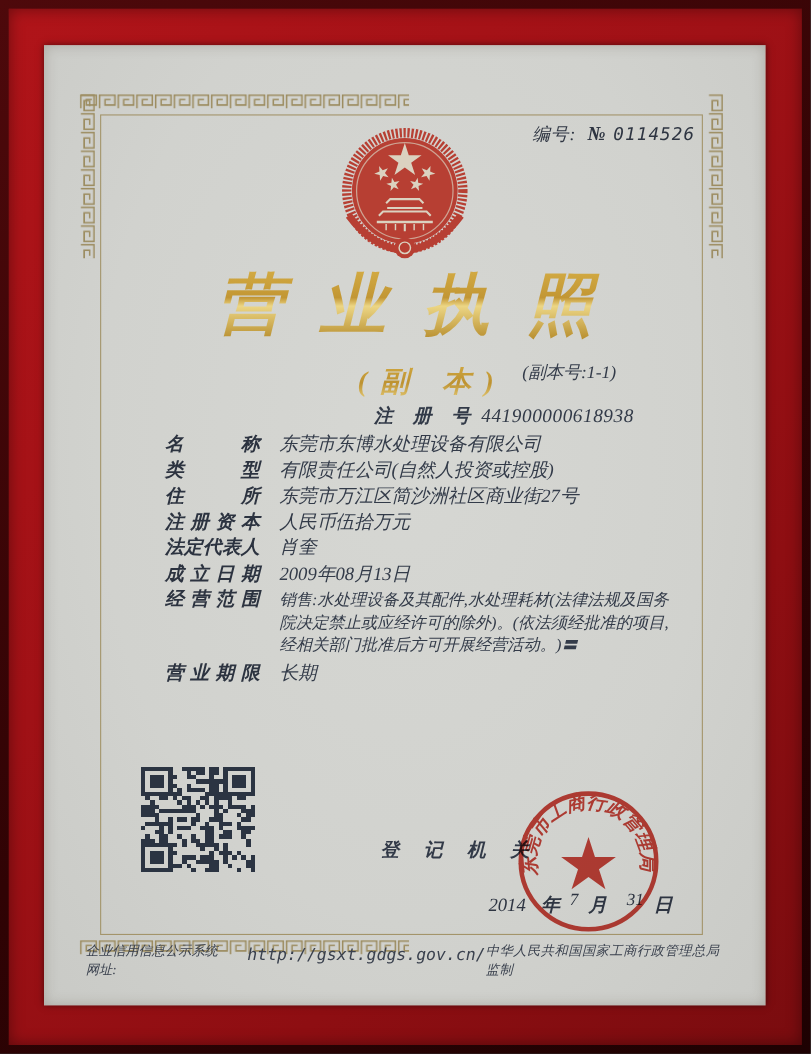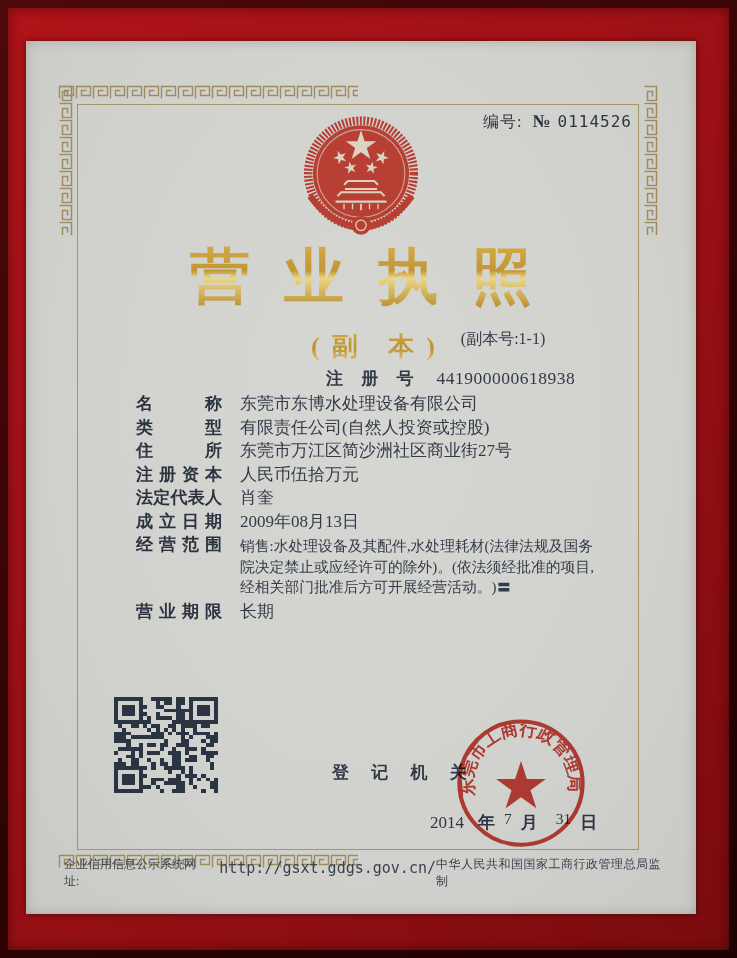--- a/index.html
+++ b/index.html
@@ -6,23 +6,24 @@
   *{box-sizing:border-box;}
   body{font-family:"Liberation Serif","DejaVu Serif",serif;}
 
   .frame-outer{
     width:737px;height:958px;
     padding:8px;
     background:linear-gradient(145deg,#4e090b,#300304 55%,#1e0102);
   }
   .frame-inner{
     width:100%;height:100%;
-    padding:33px 33px 36px 18px;
+    padding:33px 33px 36px 32px;
     background:linear-gradient(135deg,#b01419 0%,#a01116 40%,#8e0e12 72%,#7a0c0f 100%);
     box-shadow:inset 0 0 14px rgba(0,0,0,.4);
+    font-style:italic;
   }
   .paper{
     position:relative;width:100%;height:100%;
     background:radial-gradient(ellipse at 50% 42%, #d6d7d3 0%, #d1d2ce 60%, #c9cac6 100%);
     box-shadow:inset 0 0 12px rgba(70,60,45,.25), 0 0 6px rgba(0,0,0,.5);
     color:#323a48;
   }
 
   
   .gf{position:absolute;}
@@ -47,21 +48,21 @@
   }
   .subtitle{position:absolute;top:288px;left:285px;display:flex;align-items:flex-start;gap:14px;}
   .subtitle .copy{
     font-size:26px;font-weight:bold;letter-spacing:12px;
     background:linear-gradient(180deg,#d3ab43,#bd9231 55%,#e6cd79);
     -webkit-background-clip:text;background-clip:text;color:transparent;
   }
   .subtitle .copyno{font-size:16px;color:#333b49;}
 
   .regline{position:absolute;top:326px;left:300px;display:flex;align-items:baseline;}
-  .regline .reglabel{font-weight:bold;font-size:17px;letter-spacing:7px;margin-right:16px;}
+  .regline .reglabel{font-weight:bold;font-size:17px;letter-spacing:7px;margin-right:3px;}
   .regline .regno{font-size:17.5px;letter-spacing:.5px;}
 
   .fields{position:absolute;top:354px;left:110px;right:52px;}
   .frow{display:flex;align-items:flex-start;line-height:18px;margin-bottom:5.5px;font-size:17px;}
   .flabel{display:inline-block;width:86px;font-weight:bold;text-align:justify;text-align-last:justify;flex:none;color:#2c3340;}
   .fval{margin-left:18px;color:#333b49;}
   .scope-val{width:360px;font-size:14.8px;line-height:20.5px;}
   .endmark{font-weight:bold;letter-spacing:-2px;}
 
   .qr{position:absolute;top:656px;left:88px;width:104px;height:96px;}

